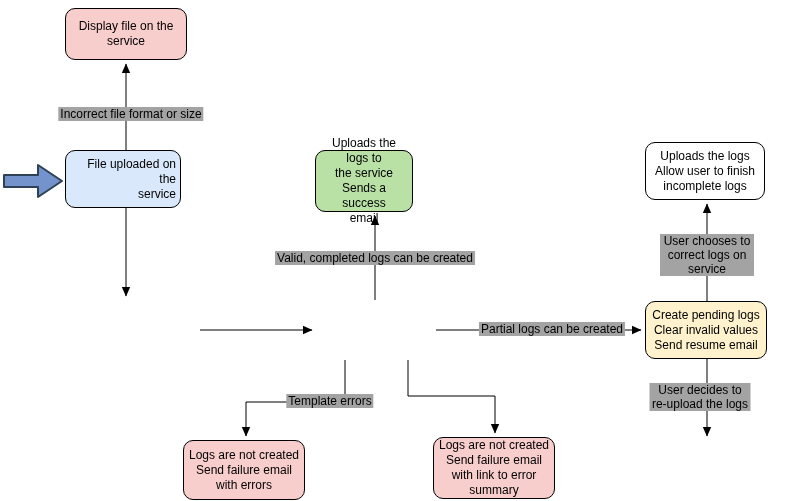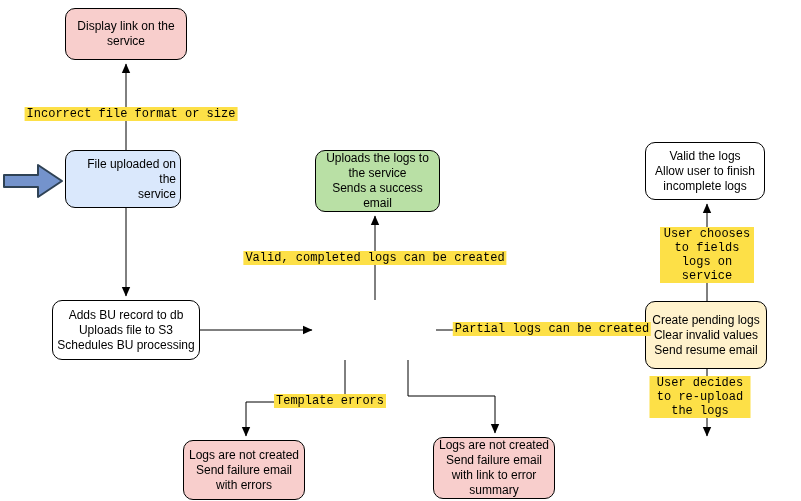--- a/index.html
+++ b/index.html
@@ -25,37 +25,36 @@
   }
   .pink{background:#f8cecc;}
   .blue{background:#dae8fc;}
   .green{background:#b9e0a5;}
   .yellow{background:#fff2cc;}
 
   
   .n-display{left:65px;top:8px;width:122px;height:52px;}
   .n-file{left:65px;top:150px;width:116px;height:58px;text-align:right;}
   .n-adds{left:52px;top:300px;width:148px;height:60px;}
-  .n-uploads{left:315px;top:150px;width:125px;height:62px;}
+  .n-uploads{left:315px;top:150px;width:98px;height:62px;}
   .n-buservice{left:316px;top:300px;width:120px;height:60px;}
   .n-unpend{left:645px;top:142px;width:120px;height:58px;}
-  .n-pending{left:645px;top:301px;width:122px;height:68px;}
+  .n-pending{left:645px;top:301px;width:122px;height:58px;}
   .n-mark{left:645px;top:440px;width:120px;height:59px;}
   .n-failerrors{left:183px;top:440px;width:122px;height:60px;}
   .n-faillink{left:433px;top:437px;width:122px;height:62px;}
 
   .edge-label{
     position:absolute;
     transform:translate(-50%,-50%);
-    background:#fde047;
+    background:#a3a3a3;
     font-size:12px;line-height:14px;color:#000000;
     text-align:center;
     white-space:pre-line;
     padding:0 2px;
-    font-family:Liberation Mono, monospace;
   }
   .l-incorrect{left:131px;top:114px;}
   .l-correct{left:130px;top:259px;}
   .l-valid{left:375px;top:258px;}
   .l-partial{left:552px;top:329px;}
   .l-template{left:330px;top:401px;}
   .l-errimportant{left:428px;top:396px;}
   .l-userchooses{left:707px;top:255px;}
   .l-userdecides{left:700px;top:397px;}
 </style>
@@ -85,37 +84,34 @@
 
     <path d="M408,360 V396 H495 V433" stroke="#000" fill="none" marker-end="url(#arrow)"></path>
 
     <path d="M707,301 V204" stroke="#000" fill="none" marker-end="url(#arrow)"></path>
 
     <path d="M707,359 V436" stroke="#000" fill="none" marker-end="url(#arrow)"></path>
 
     <polygon points="4,175 38,175 38,165 62,181 38,197 38,187 4,187" fill="#7493cc" stroke="#2f4255" stroke-width="2" stroke-linejoin="round"></polygon>
   </svg>
 
-  <div class="node pink n-display">Display link on the
+  <div class="node pink n-display">Display file on the
 service</div>
 
   <div class="node blue n-file">File uploaded on the
 service</div>
 
-  <div class="node n-adds">Adds BU record to db
-Uploads file to S3
-Schedules BU processing</div>
 
   <div class="node green n-uploads">Uploads the logs to
 the service
 Sends a success
 email</div>
 
 
-  <div class="node n-unpend">Valid the logs
+  <div class="node n-unpend">Uploads the logs
 Allow user to finish
 incomplete logs</div>
 
   <div class="node yellow n-pending">Create pending logs
 Clear invalid values
 Send resume email</div>
 
 
   <div class="node pink n-failerrors">Logs are not created
 Send failure email
@@ -129,17 +125,17 @@
   <div class="edge-label l-incorrect">Incorrect file format or size</div>
 
 
   <div class="edge-label l-valid">Valid, completed logs can be created</div>
 
   <div class="edge-label l-partial">Partial logs can be created</div>
 
   <div class="edge-label l-template">Template errors</div>
 
 
-  <div class="edge-label l-userchooses">User chooses to fields logs on service</div>
+  <div class="edge-label l-userchooses">User chooses to correct logs on service</div>
 
   <div class="edge-label l-userdecides">User decides to re-upload the logs</div>
 
 </div>
 
 </body></html>

